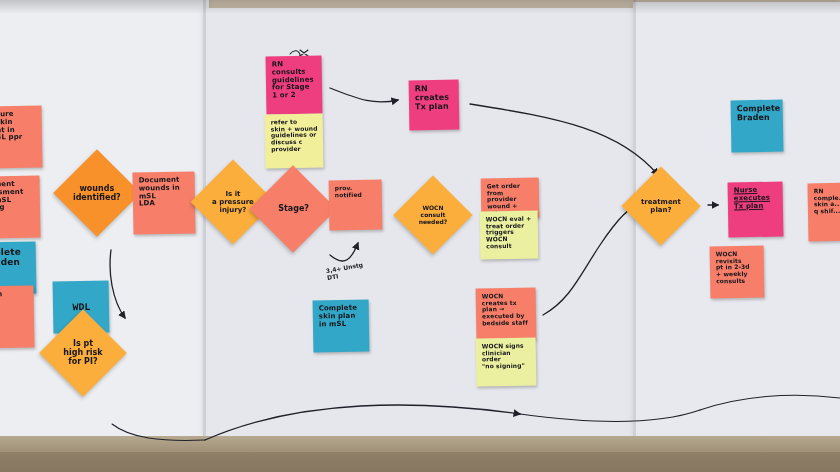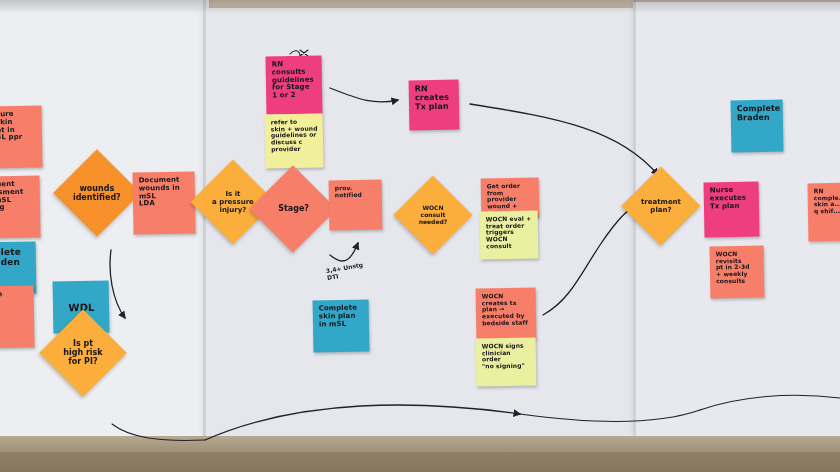--- a/index.html
+++ b/index.html
@@ -131,21 +131,21 @@
   <div class="note salmon xs hand" style="left:-24px;top:286px;width:58px;height:62px;transform:rotate(-1deg);">...kin
 ...
 ...en
 ...</div>
 
   <div class="diamond orange" style="left:66px;top:162px;width:62px;height:62px;">
     <span class="s hand">wounds
 identified?</span>
   </div>
 
-  <div class="note teal l hand" style="left:53px;top:281px;width:56px;height:52px;transform:rotate(-1deg);display:flex;align-items:center;justify-content:center;">WDL</div>
+  <div class="note teal l hand" style="left:53px;top:281px;width:56px;height:52px;transform:rotate(-1deg);display:flex;align-items:center;justify-content:center;font-family:Liberation Mono, monospace;">WDL</div>
 
   <div class="diamond orangey" style="left:52px;top:322px;width:62px;height:62px;">
     <span class="s hand">Is pt
 high risk
 for PI?</span>
   </div>
 
   <div class="note salmon xs hand" style="left:133px;top:172px;width:62px;height:62px;transform:rotate(-1deg);">Document
 wounds in
 mSL
@@ -214,21 +214,21 @@
 "no signing"</div>
 
   <div class="note teal s hand" style="left:731px;top:100px;width:52px;height:52px;transform:rotate(-1deg);">Complete
 Braden</div>
 
   <div class="diamond orangey" style="left:633px;top:178px;width:56px;height:56px;">
     <span class="xs hand">treatment
 plan?</span>
   </div>
 
-  <div class="note pink xs hand" style="left:704px;top:182px;width:55px;height:55px;transform:rotate(-1deg);">Nurse
+  <div class="note pink xs hand" style="left:728px;top:182px;width:55px;height:55px;transform:rotate(-1deg);text-decoration:underline;">Nurse
 executes
 Tx plan</div>
 
   <div class="note salmon tiny hand" style="left:710px;top:246px;width:54px;height:52px;transform:rotate(-1deg);">WOCN
 revisits
 pt in 2-3d
 + weekly
 consults</div>
 
   <div class="note salmon tiny hand" style="left:808px;top:183px;width:50px;height:58px;transform:rotate(-1deg);">RN

